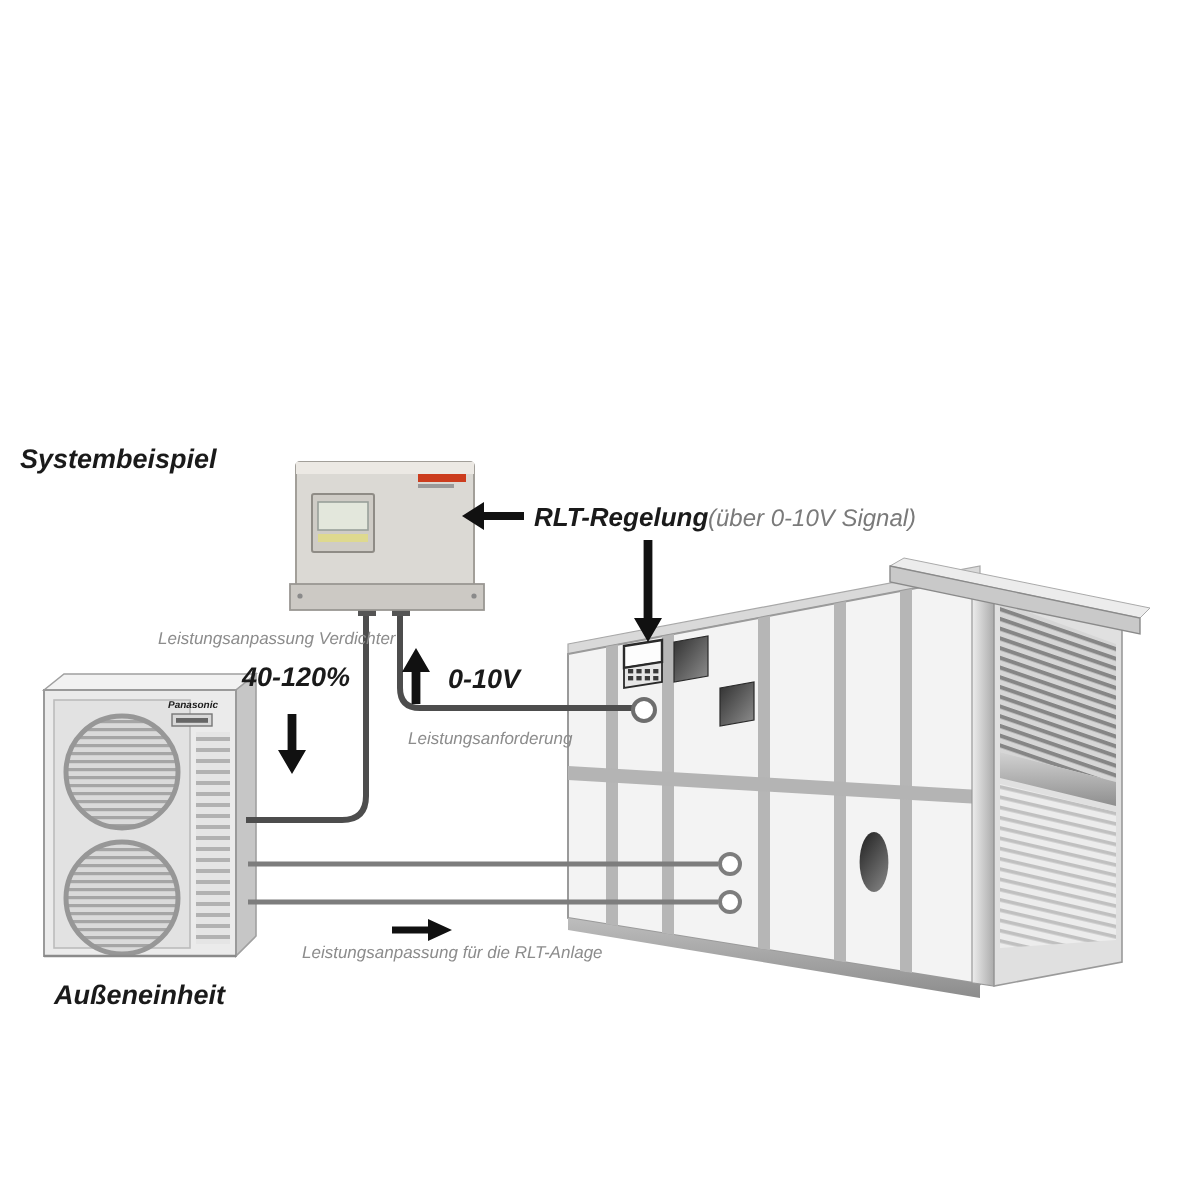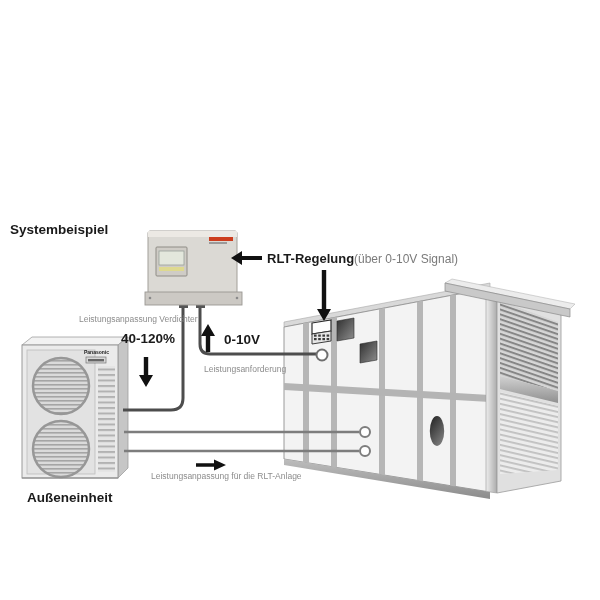--- a/index.html
+++ b/index.html
@@ -1,17 +1,17 @@
 <!DOCTYPE html>
 <html><head>
 <meta charset="utf-8">
 <style>
   html,body{margin:0;padding:0;background:#ffffff;}
   #stage{position:relative;width:600px;height:600px;background:#ffffff;overflow:hidden;
-         font-family:"Liberation Sans", sans-serif;}
+         font-family:"Liberation Sans", sans-serif;font-style:italic;}
   svg{position:absolute;left:0;top:0;}
   text{font-family:"Liberation Sans", sans-serif;}
   .h-bold{font-weight:bold;fill:#1a1a1a;}
   .muted{fill:#8c8c8c;}
 </style>
 </head>
 <body>
 
 <div id="stage">
 <svg width="600" height="600" viewBox="0 0 600 600">

